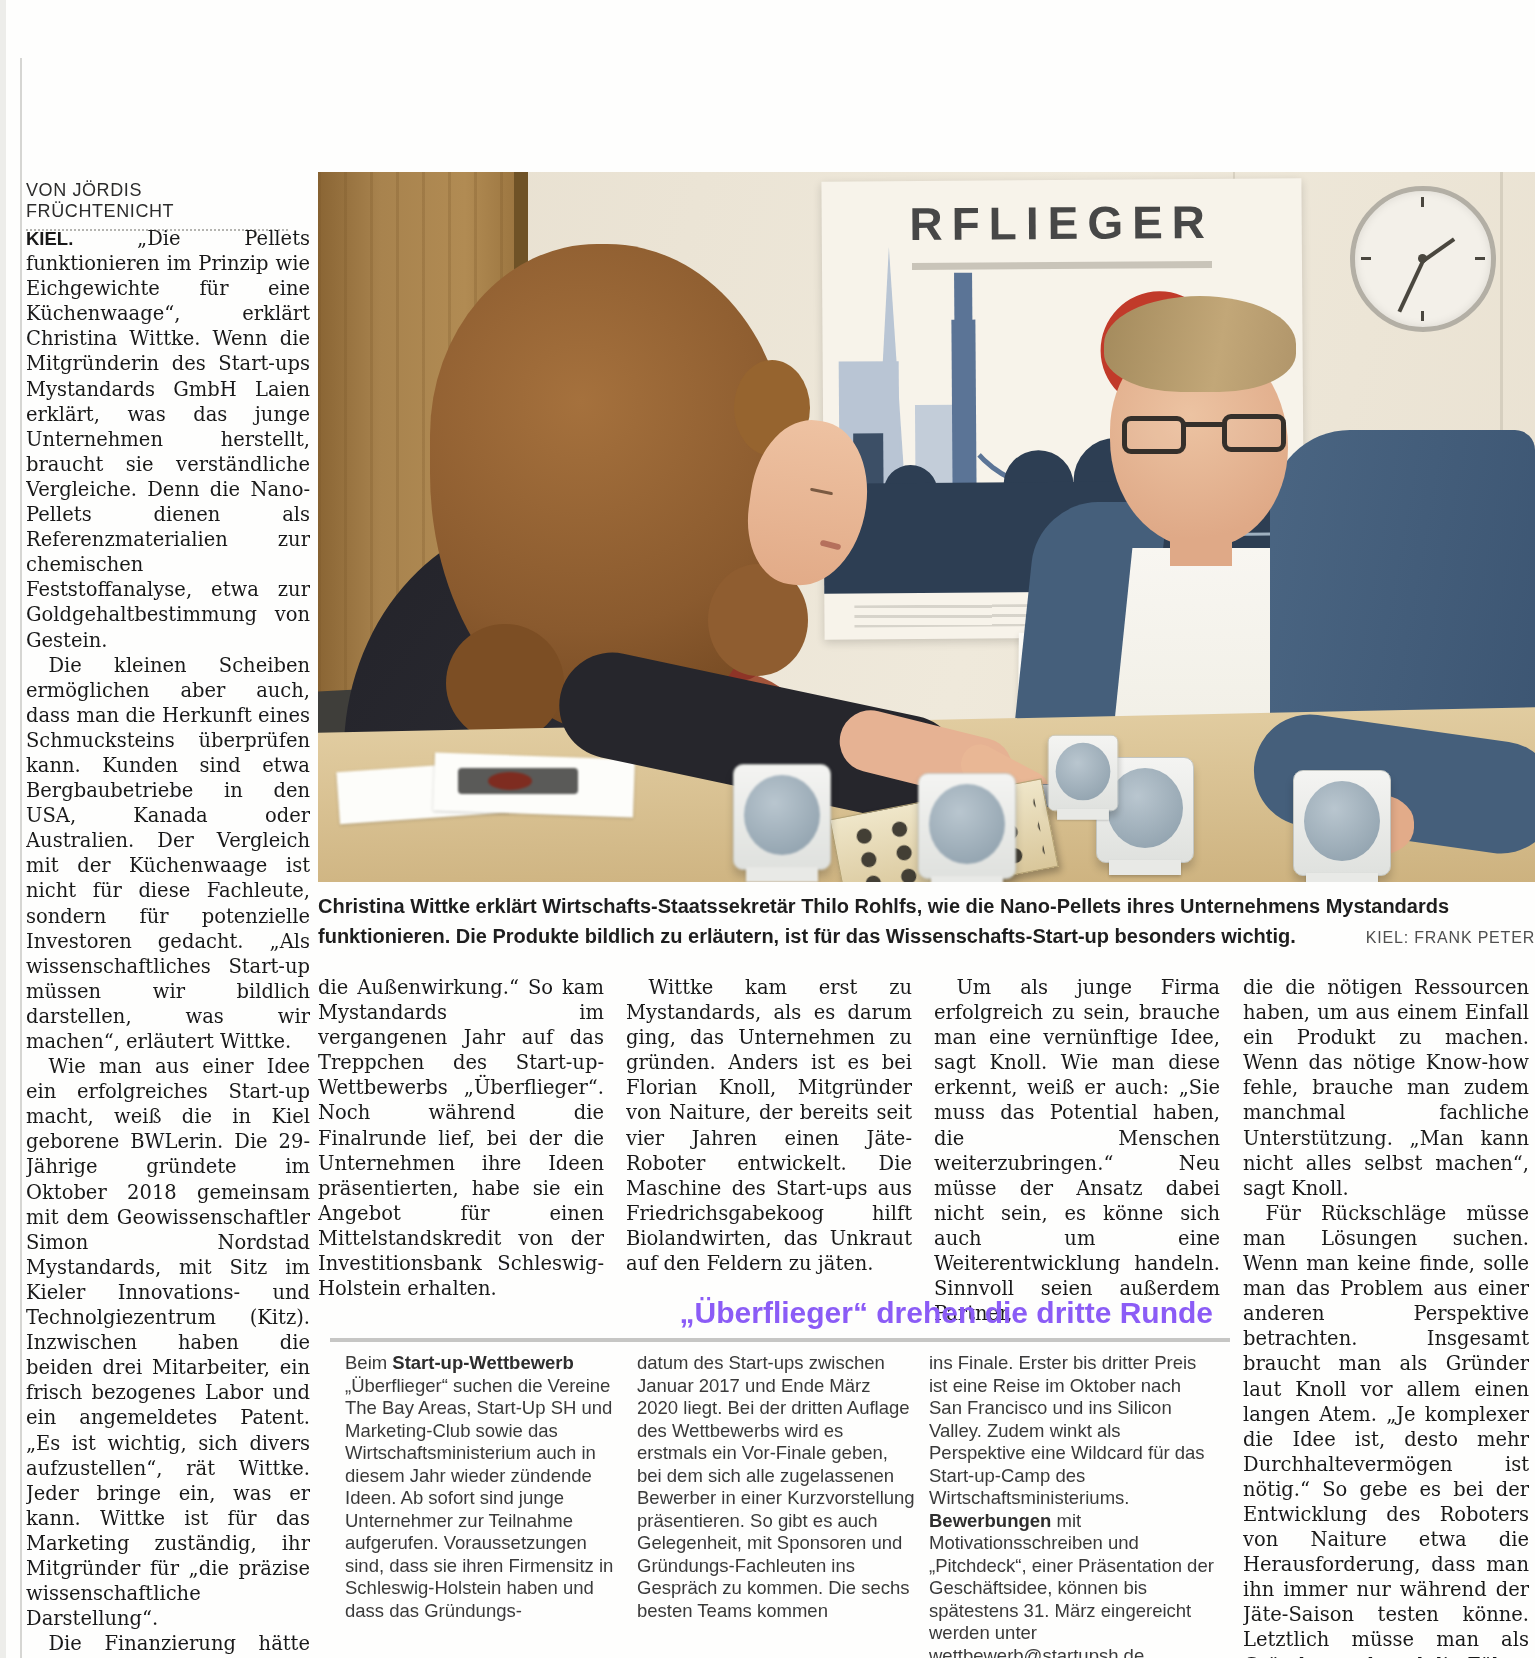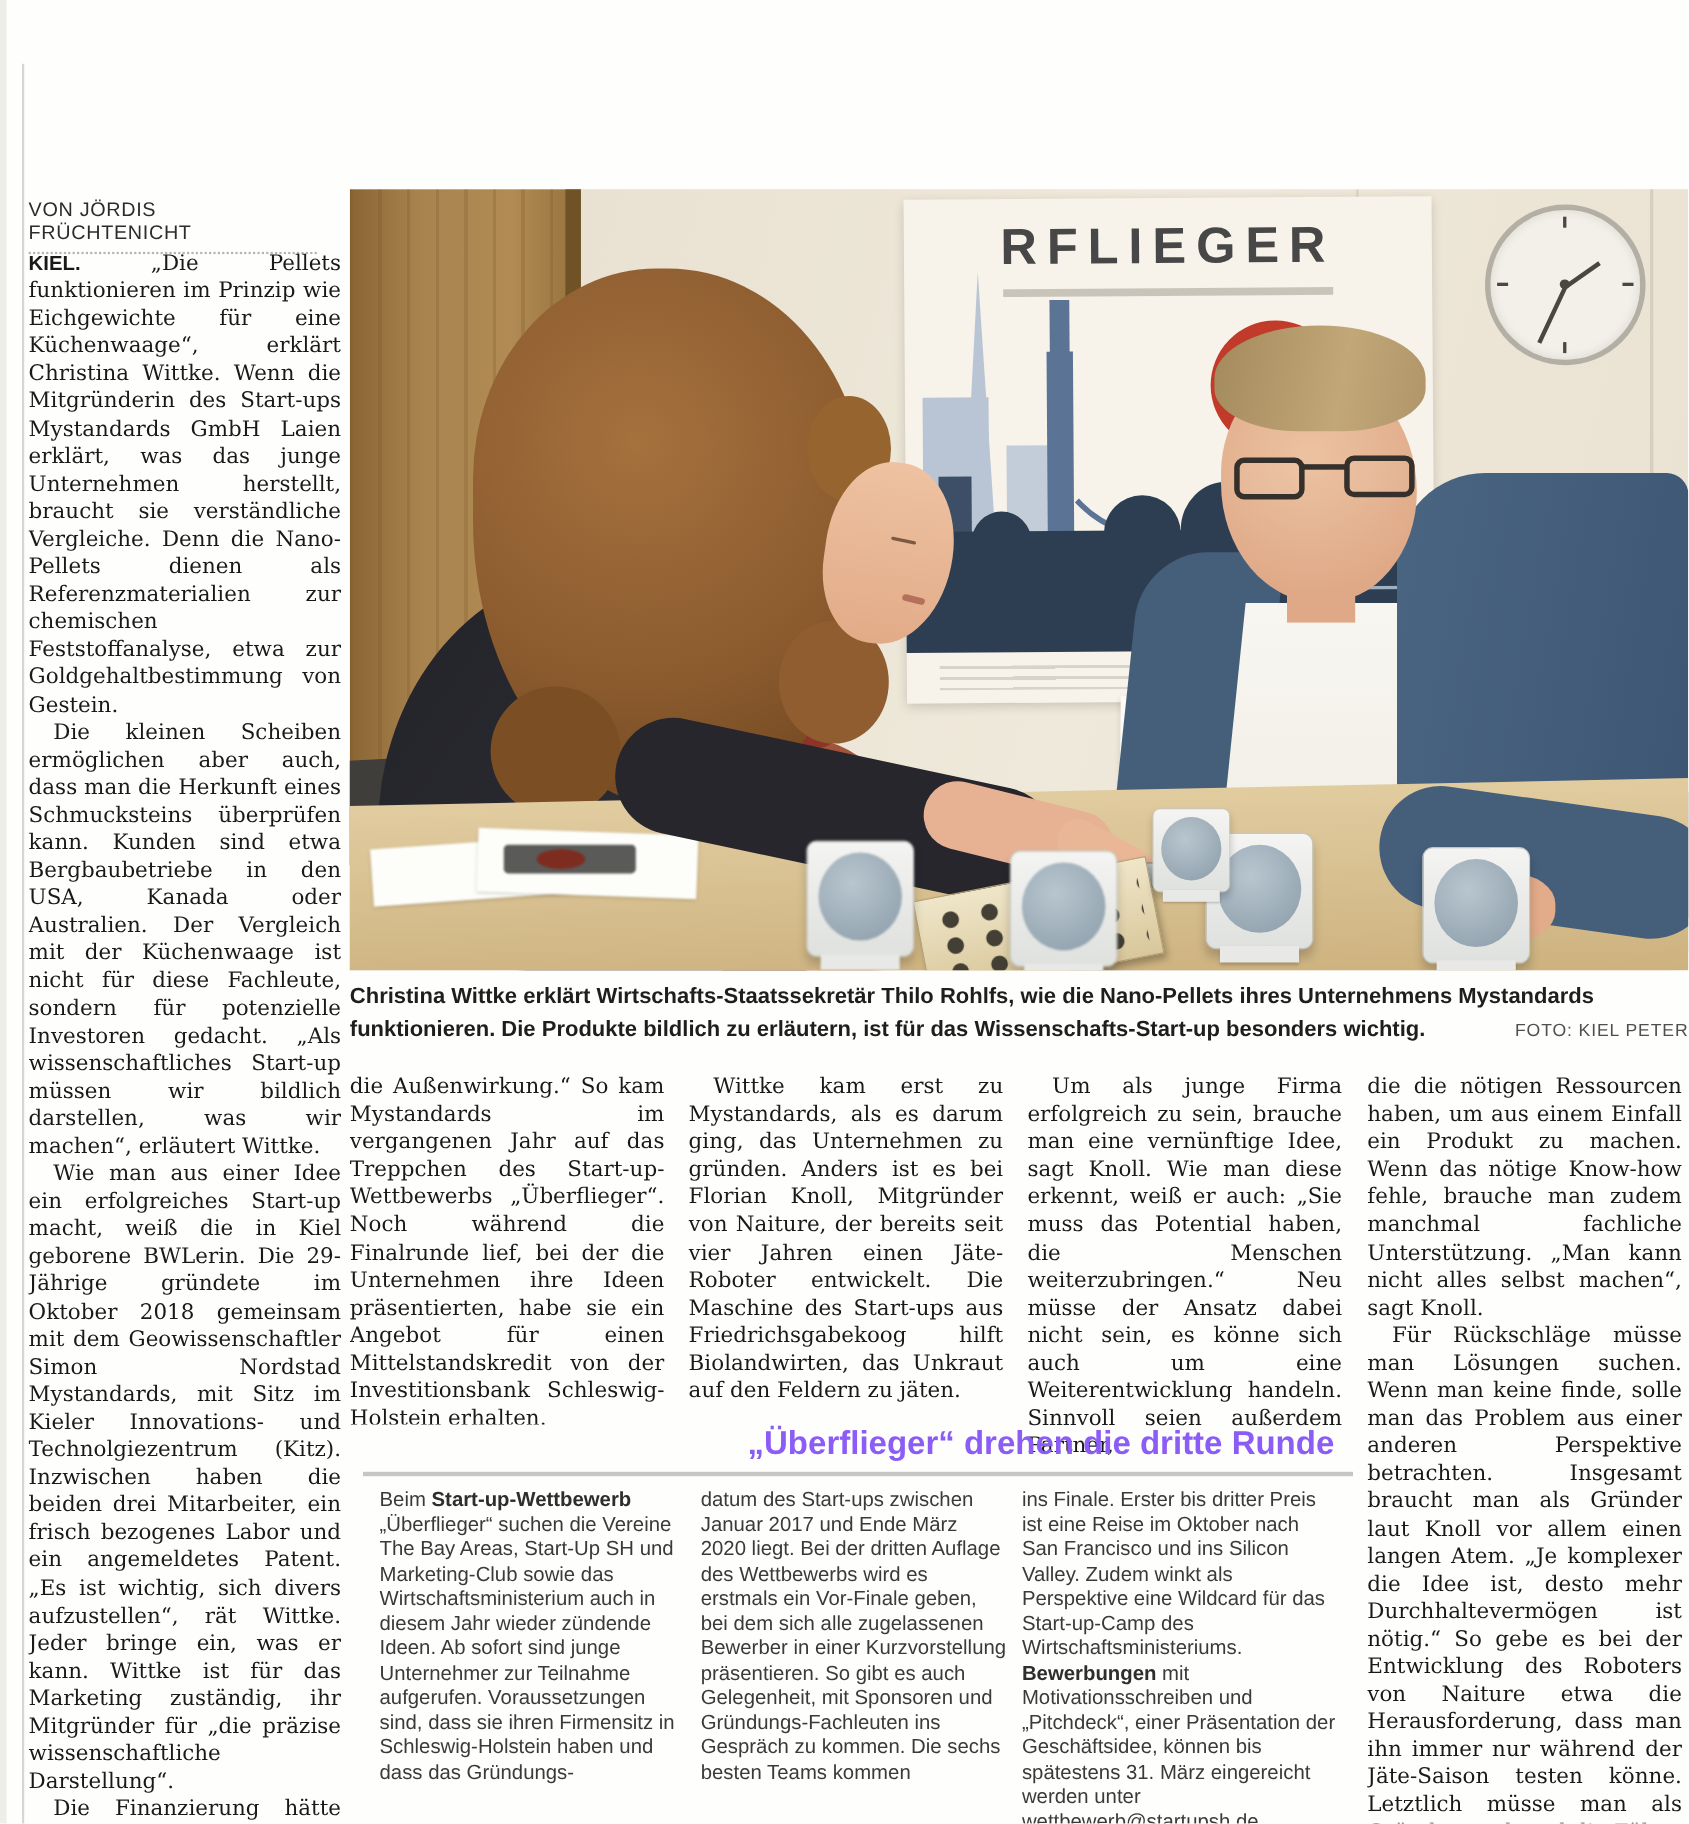--- a/index.html
+++ b/index.html
@@ -328,21 +328,21 @@
         <div class="stand"></div>
       </div>
     <div class="ph-case ph-c5">
         <div class="pellet"></div>
         <div class="stand"></div>
       </div>
   </div>
 
   <div class="caption-wrap">
     <p class="caption">Christina Wittke erklärt Wirtschafts-Staatssekretär Thilo Rohlfs, wie die Nano-Pellets ihres Unternehmens Mystandards funktionieren. Die Produkte bildlich zu erläutern, ist für das Wissenschafts-Start-up besonders wichtig.</p>
-    <span class="credit">FOTO: KIEL PETER</span>
+    <span class="credit">KIEL: FRANK PETER</span>
   </div>
 
   <div class="col col2">
     <p>die Außenwirkung.“ So kam Mystandards im vergangenen Jahr auf das Treppchen des Start-up-Wettbewerbs „Überflieger“. Noch während die Finalrunde lief, bei der die Unternehmen ihre Ideen präsentierten, habe sie ein Angebot für einen Mittelstandskredit von der Investitionsbank Schleswig-Holstein erhalten.</p>
   </div>
   <div class="col col3">
     <p class="ind">Wittke kam erst zu Mystandards, als es darum ging, das Unternehmen zu gründen. Anders ist es bei Florian Knoll, Mitgründer von Naiture, der bereits seit vier Jahren einen Jäte-Roboter entwickelt. Die Maschine des Start-ups aus Friedrichsgabekoog hilft Biolandwirten, das Unkraut auf den Feldern zu jäten.</p>
   </div>
   <div class="col col4">
     <p class="ind">Um als junge Firma erfolgreich zu sein, brauche man eine vernünftige Idee, sagt Knoll. Wie man diese erkennt, weiß er auch: „Sie muss das Potential haben, die Menschen weiterzubringen.“ Neu müsse der Ansatz dabei nicht sein, es könne sich auch um eine Weiterentwicklung handeln. Sinnvoll seien außerdem Partner,</p>

